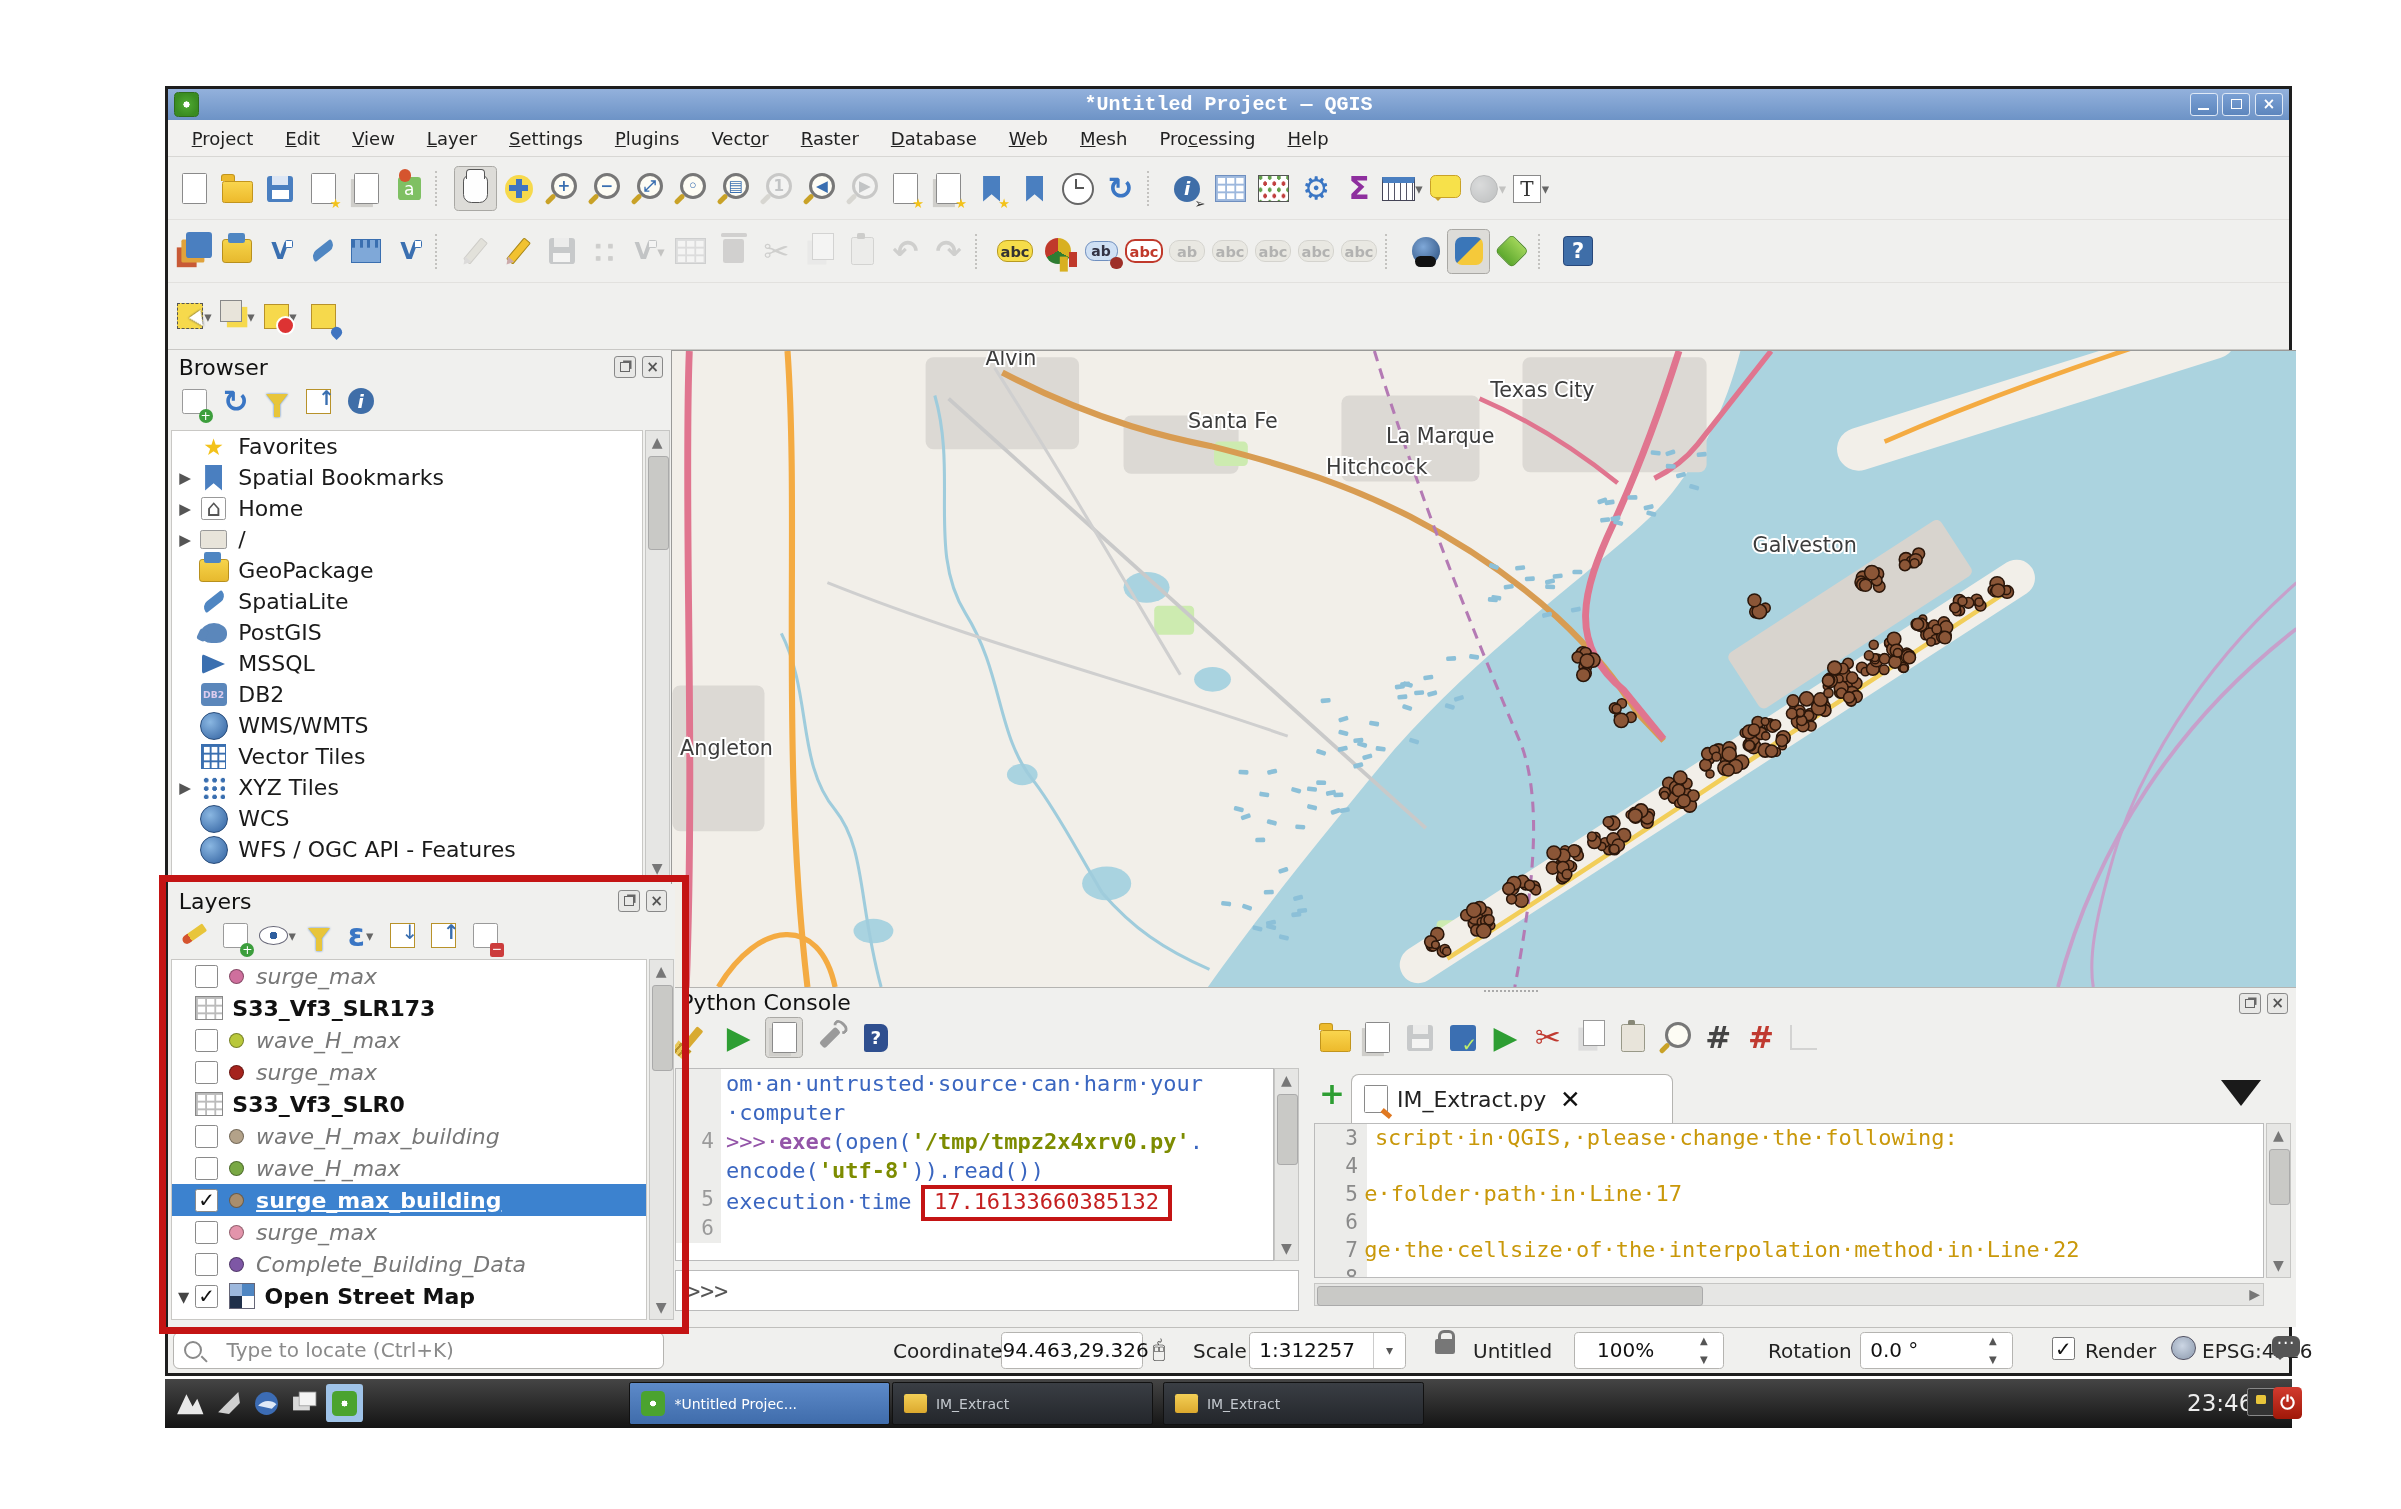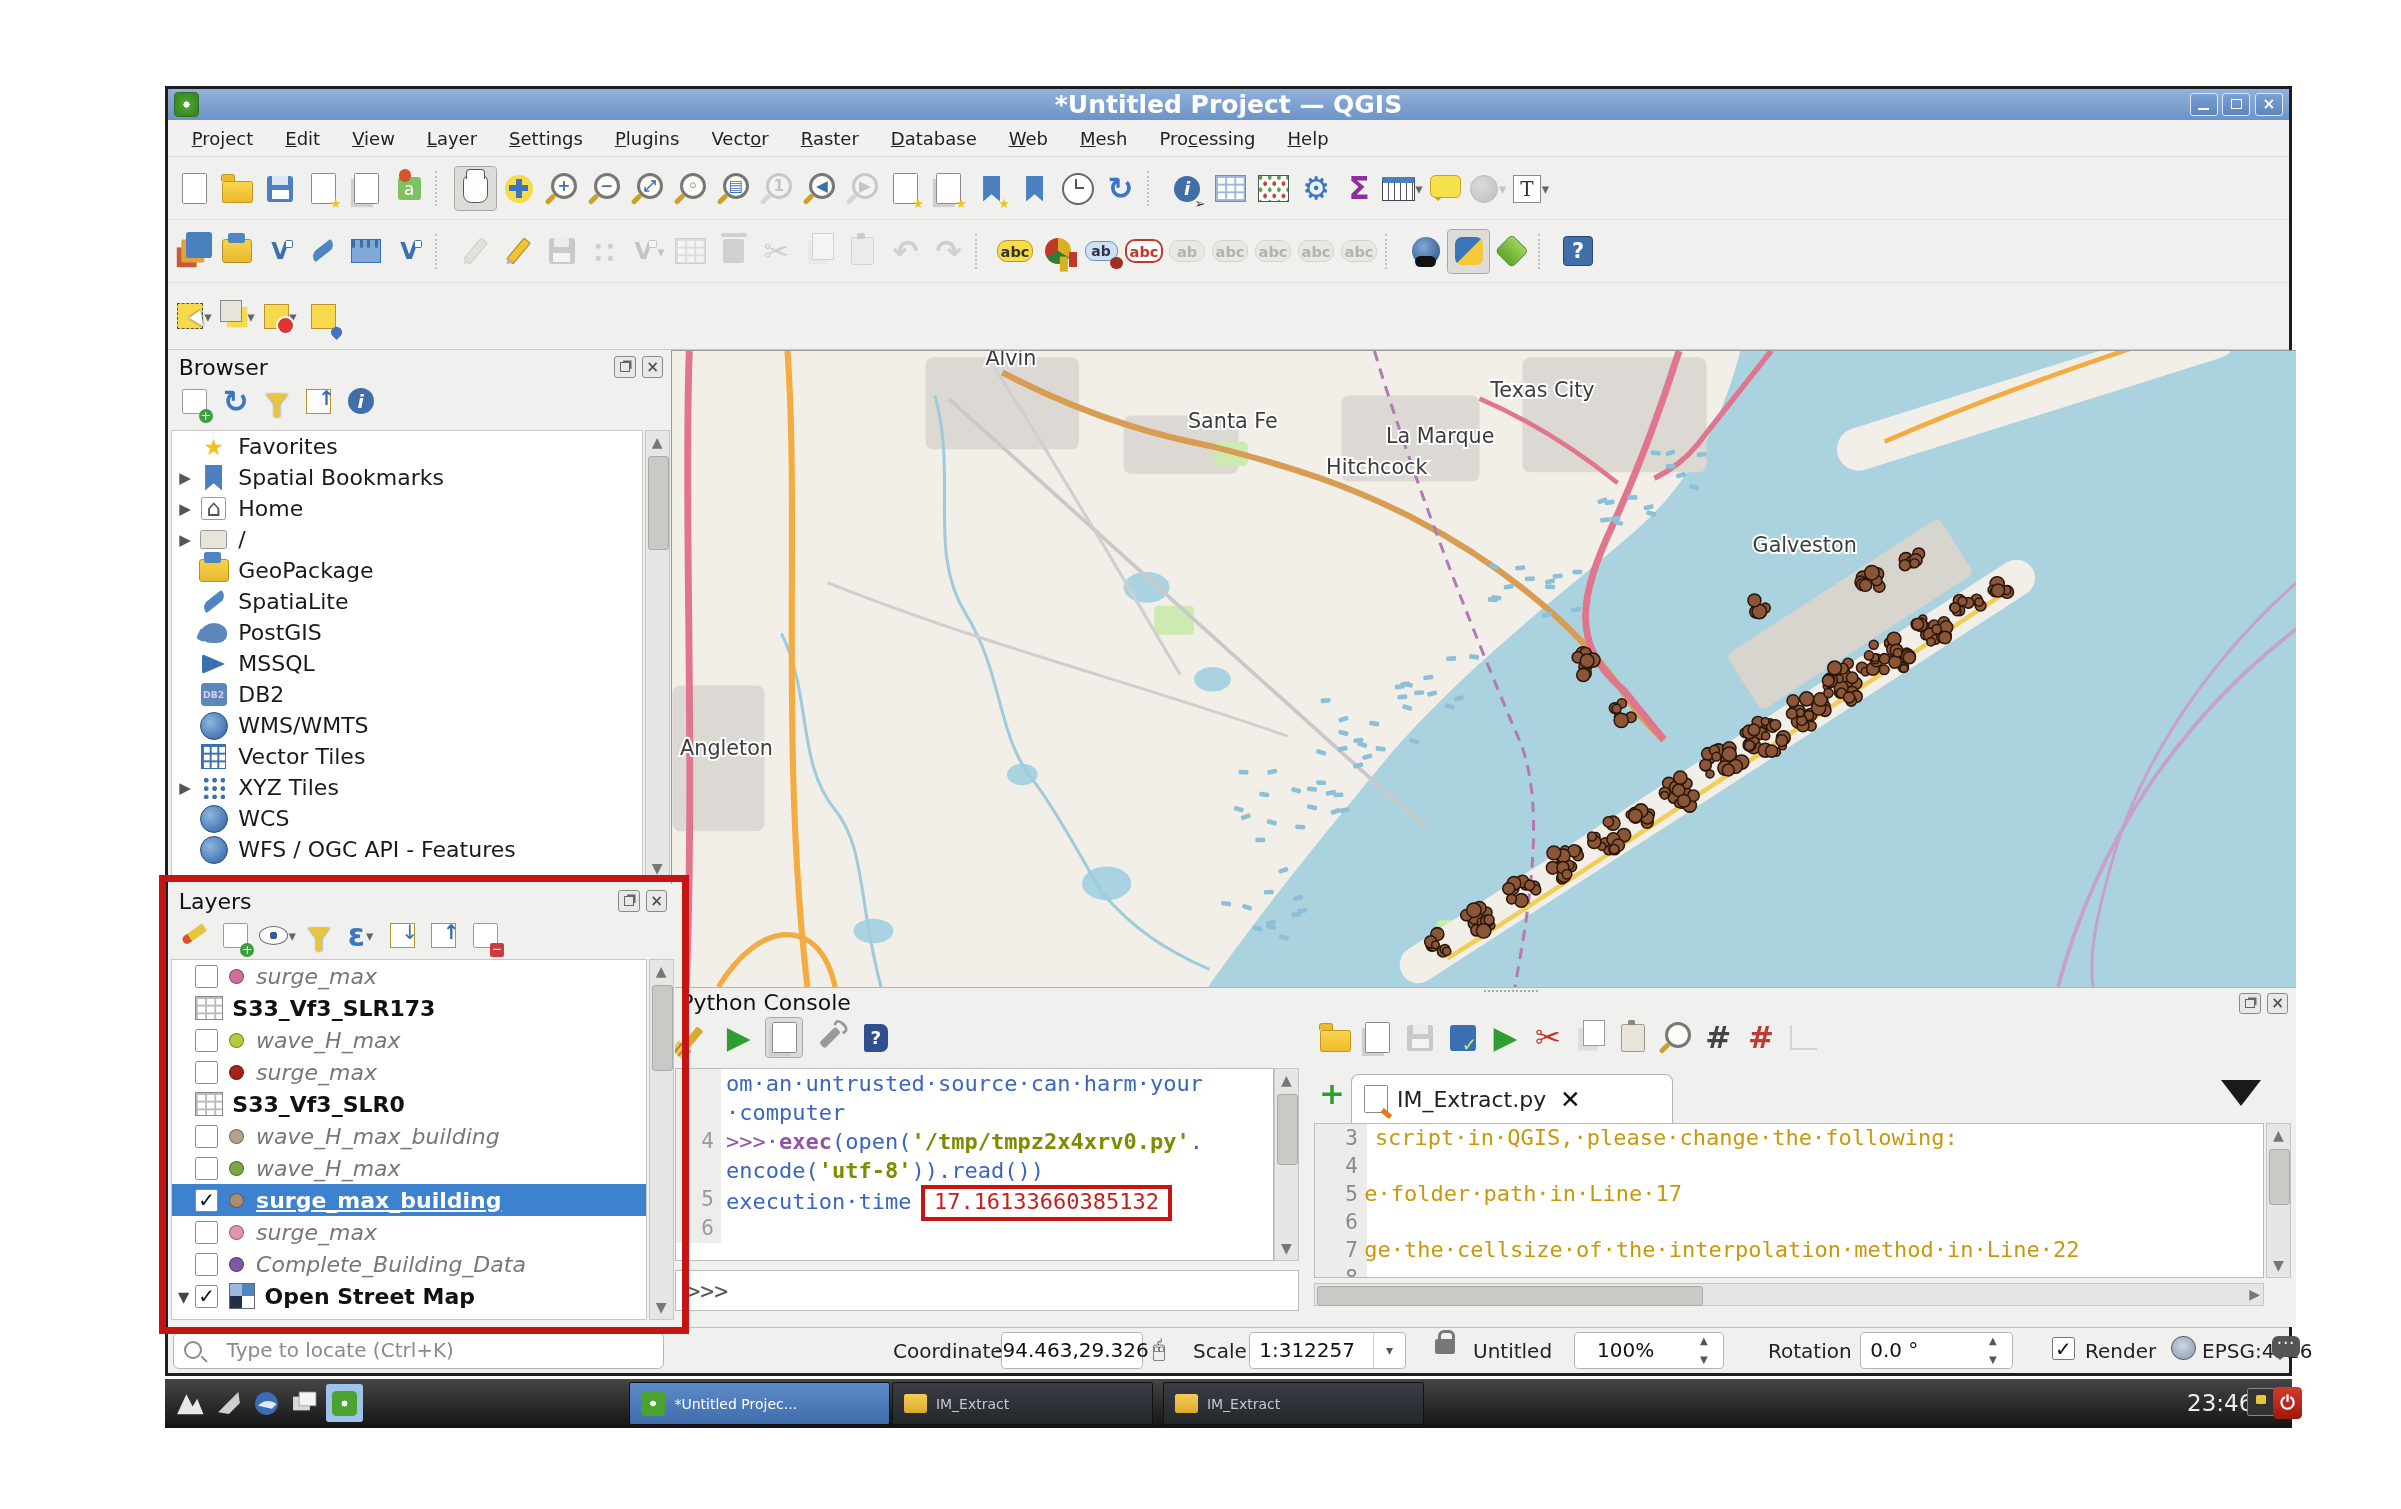--- a/index.html
+++ b/index.html
@@ -1,21 +1,21 @@
 <!DOCTYPE html>
 <html style="font-size:12.3px"><head>
 <meta charset="utf-8">
 <style>
   html,body{margin:0;padding:0;background:#fff;}
   .shot{position:relative;width:2401px;height:1510px;background:#fff;font-family:"DejaVu Sans",sans-serif;overflow:hidden;}
   
   #win{position:absolute;left:165px;top:86px;width:2127px;height:1290px;background:#f0f0ee;border:3.8px solid #1e1e1e;box-sizing:border-box;}
   .titlebar{position:absolute;left:0;top:0;width:100%;height:31px;background:linear-gradient(#93b1dc,#6d93c6);display:flex;align-items:center;}
   .qlogo{width:23px;height:23px;margin-left:6.1px;border-radius:4.6px;background:radial-gradient(circle at 50% 50%,#fff 18%,#4ba32f 20%,#3a8c22 70%);border:0.8px solid #2f6e1c;}
-  .wtitle{position:absolute;left:0;right:0;text-align:center;color:#fff;font-weight:bold;font-size:25px;text-shadow:0 0.8px 1.5px #3c5website;}
+  .wtitle{position:absolute;left:0;right:0;text-align:center;color:#fff;font-weight:bold;font-size:20px;text-shadow:0 0.8px 1.5px #3c5website;font-family:Liberation Mono, monospace;}
   .winbtns{position:absolute;right:6.1px;top:3.8px;display:flex;gap:4.6px;}
   .wbtn{width:28px;height:23px;background:linear-gradient(#7aa0d4,#5d86bd);border:1.5px solid #dfe9f6;border-radius:3.1px;color:#fff;font-size:15.3px;font-weight:bold;display:flex;align-items:center;justify-content:center;box-sizing:border-box;}
   .wbtn .sq{width:9.2px;height:7.7px;border:1.5px solid #fff;}
   .wbtn .mn{width:10.7px;height:2.3px;background:#fff;margin-top:9.2px;}
   
   .menubar{position:absolute;left:0;top:31px;width:100%;height:37px;background:#f2f1ef;border-bottom:0.8px solid #d8d7d4;display:flex;align-items:center;padding-left:7.7px;box-sizing:border-box;}
   .mitem{font-size:18px;color:#222;padding:0 16px;}
   .mitem u{text-decoration:underline;}
   .tbrow{position:absolute;left:0;width:100%;display:flex;align-items:center;padding-left:4.6px;box-sizing:border-box;background:#f0f0ee;}
   #tb1{top:68px;height:63px;}

